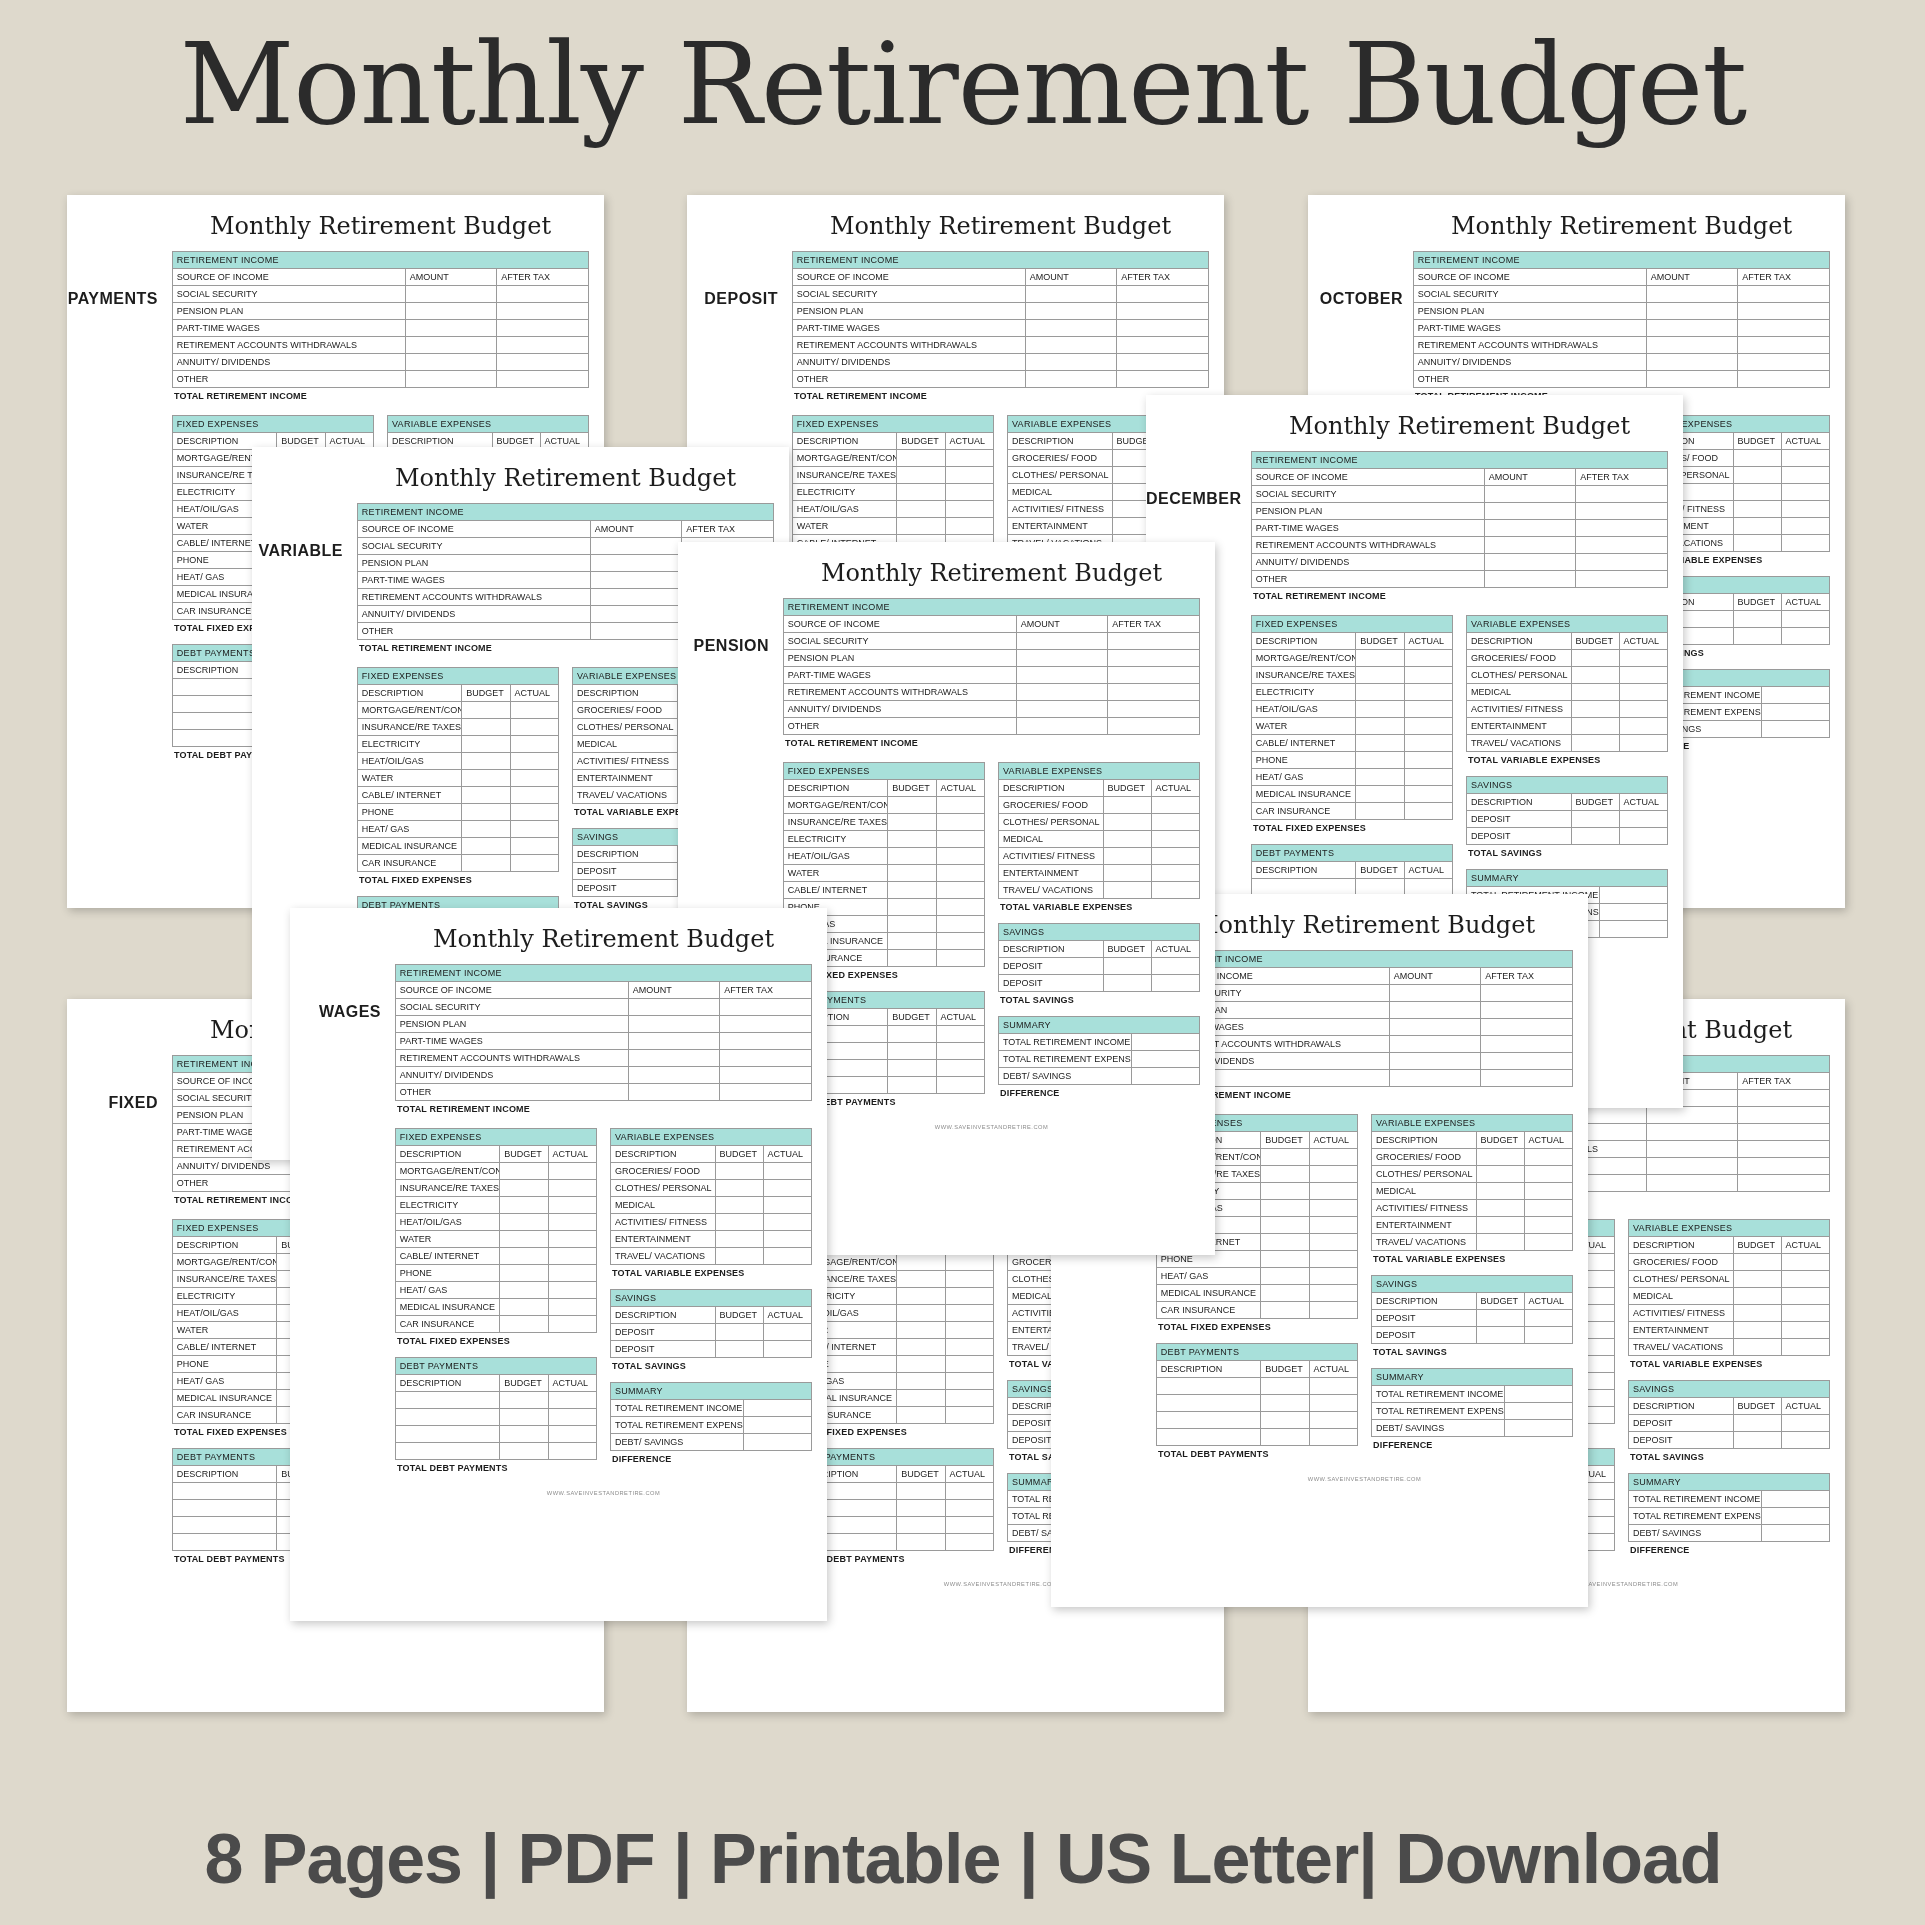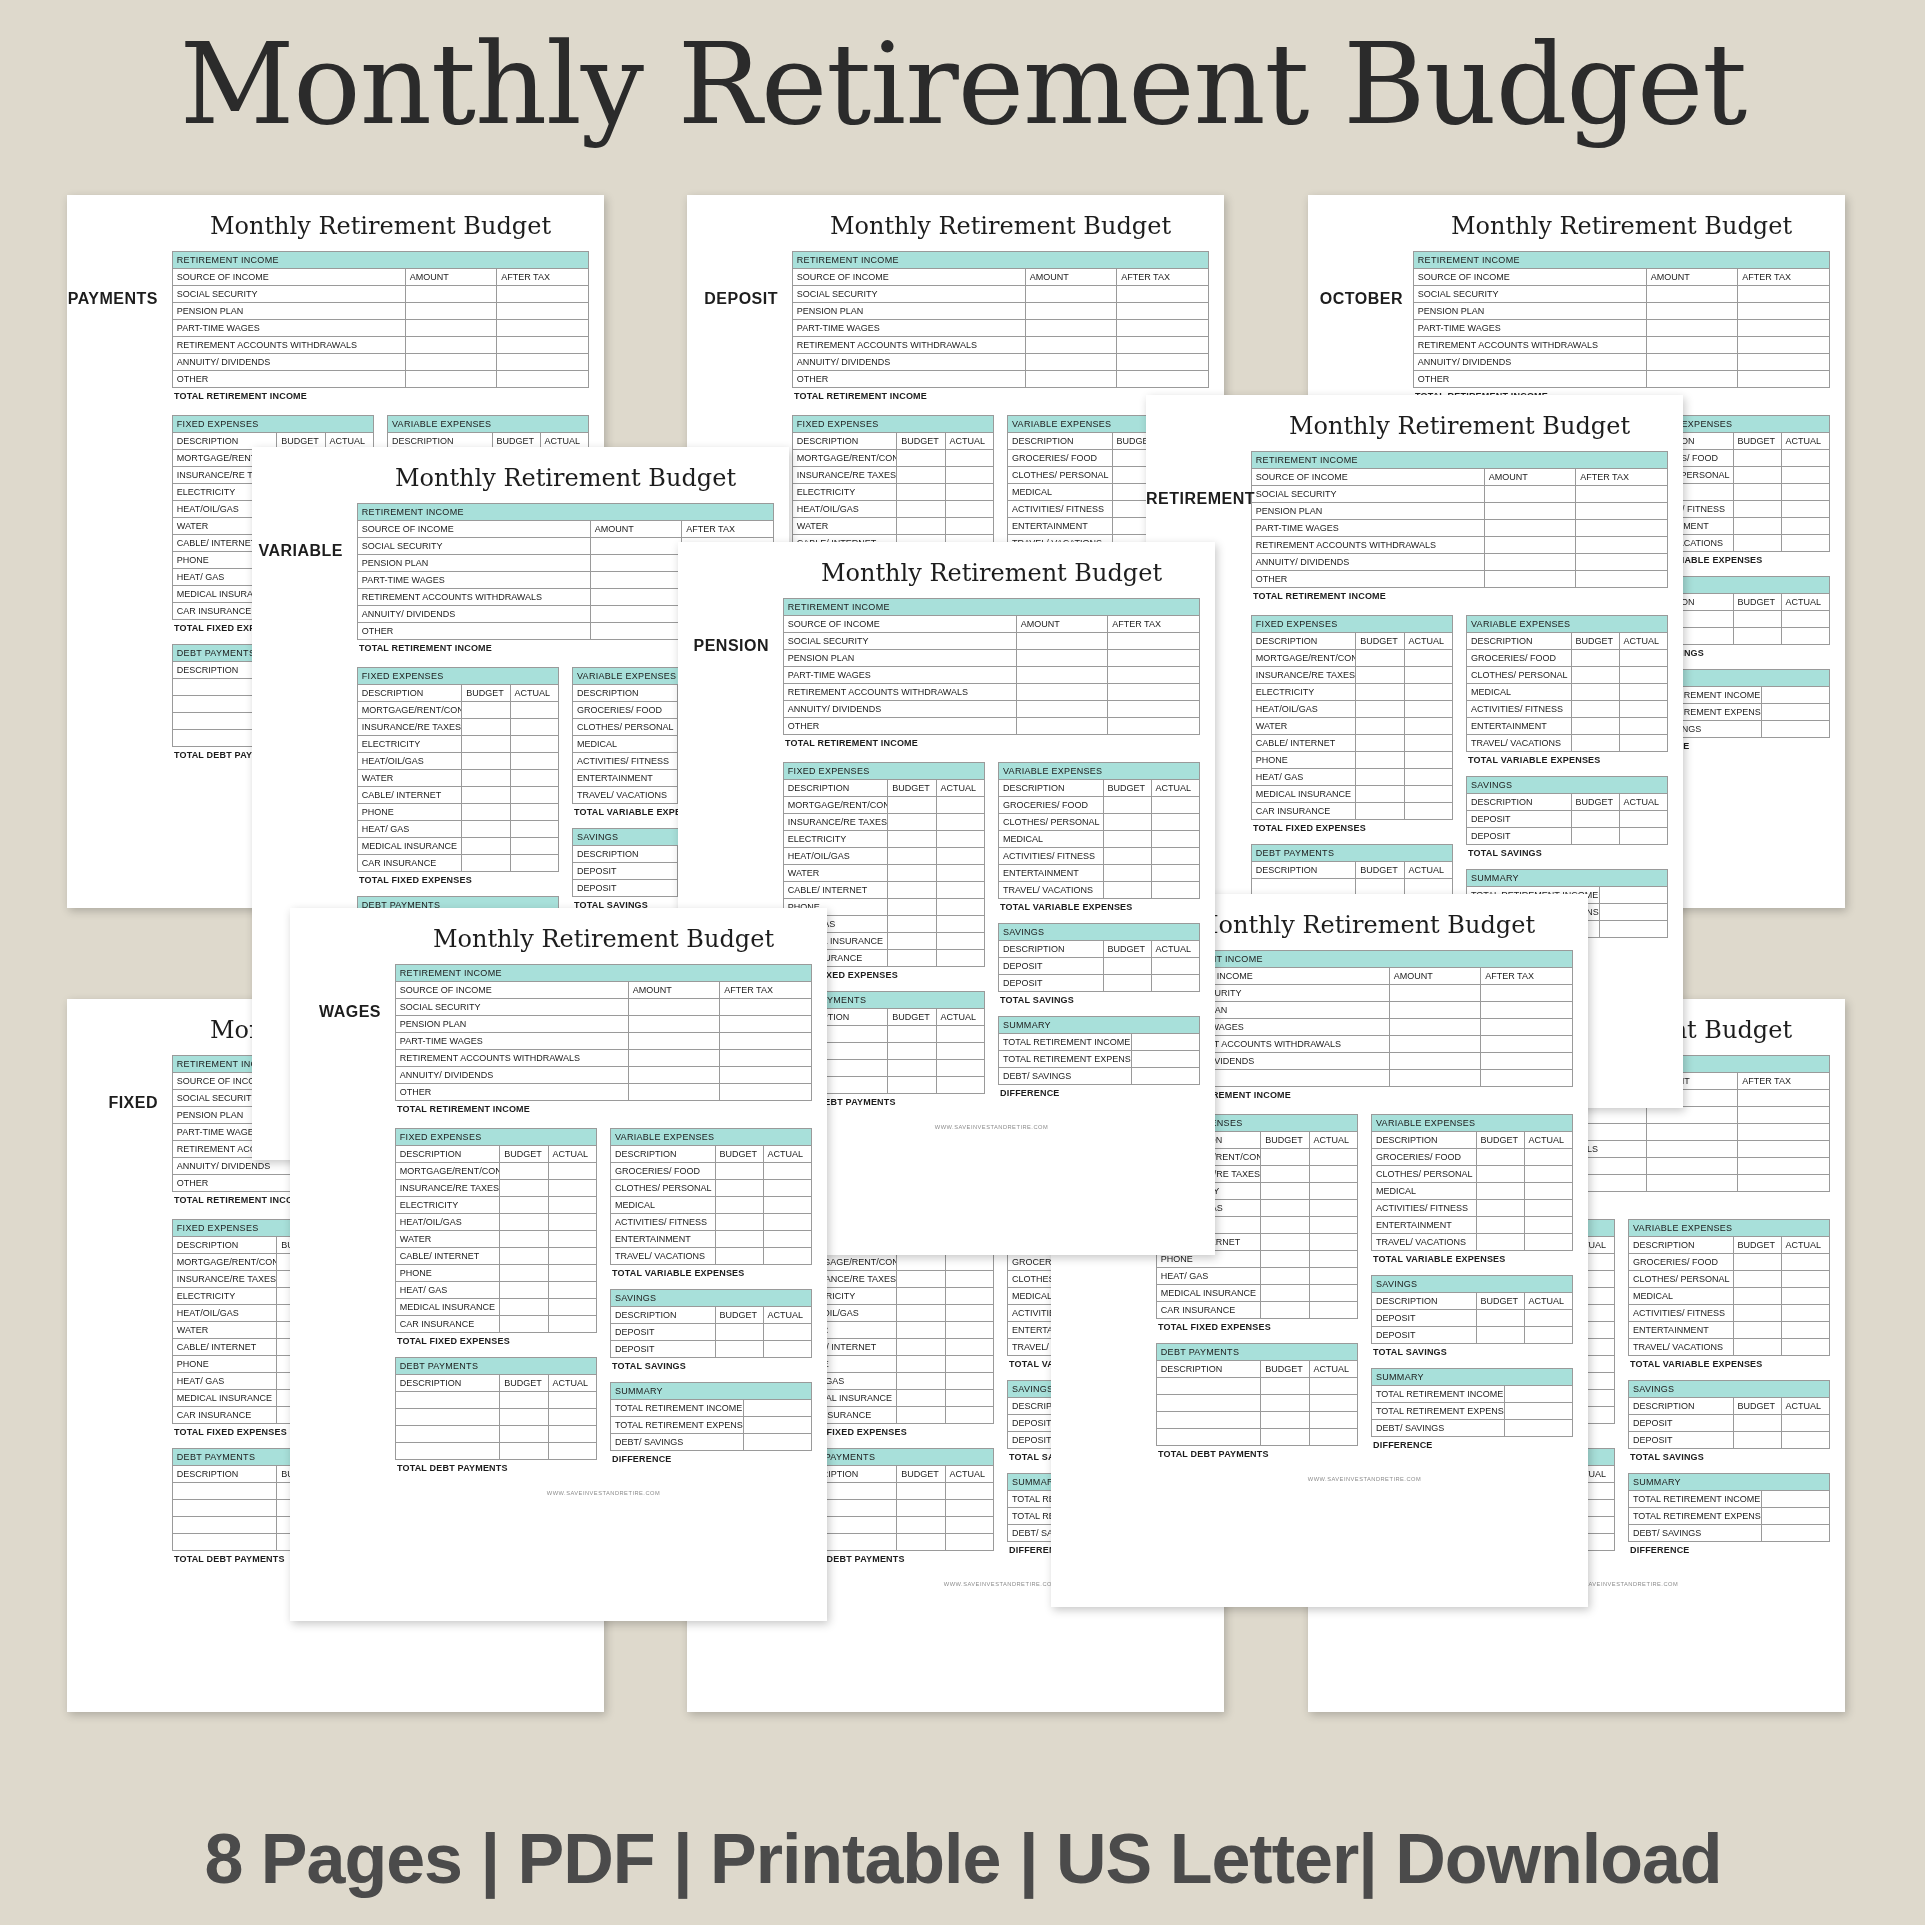--- a/index.html
+++ b/index.html
@@ -2073,21 +2073,21 @@
               </table>
               <div class="total-row">DIFFERENCE</div>
             </div>  
           </div>
         </div>
         <div class="wm">WWW.SAVEINVESTANDRETIRE.COM</div>
       </div>
     </div>
     <div class="sheet" style="left: 1146px; top: 395px; width: 537px; height: 713px; z-index: 11;">
       <div class="inner" style="padding-left: 105px; width: 537px; height: 713px;">
-        <div class="month-label" style="left: 0px; width: 91px; top: 95px;">RETIREMENT</div>
+        <div class="month-label" style="left: 0px; width: 91px; top: 95px;">DECEMBER</div>
         <div class="sheet-title">Monthly Retirement Budget</div>
         <div class="blk">
           <table class="bt">
             <colgroup>
               <col style="width:56%">
               <col style="width:22%">
               <col style="width:22%">
             </colgroup>
             <tbody>
               <tr class="hdr-band">

